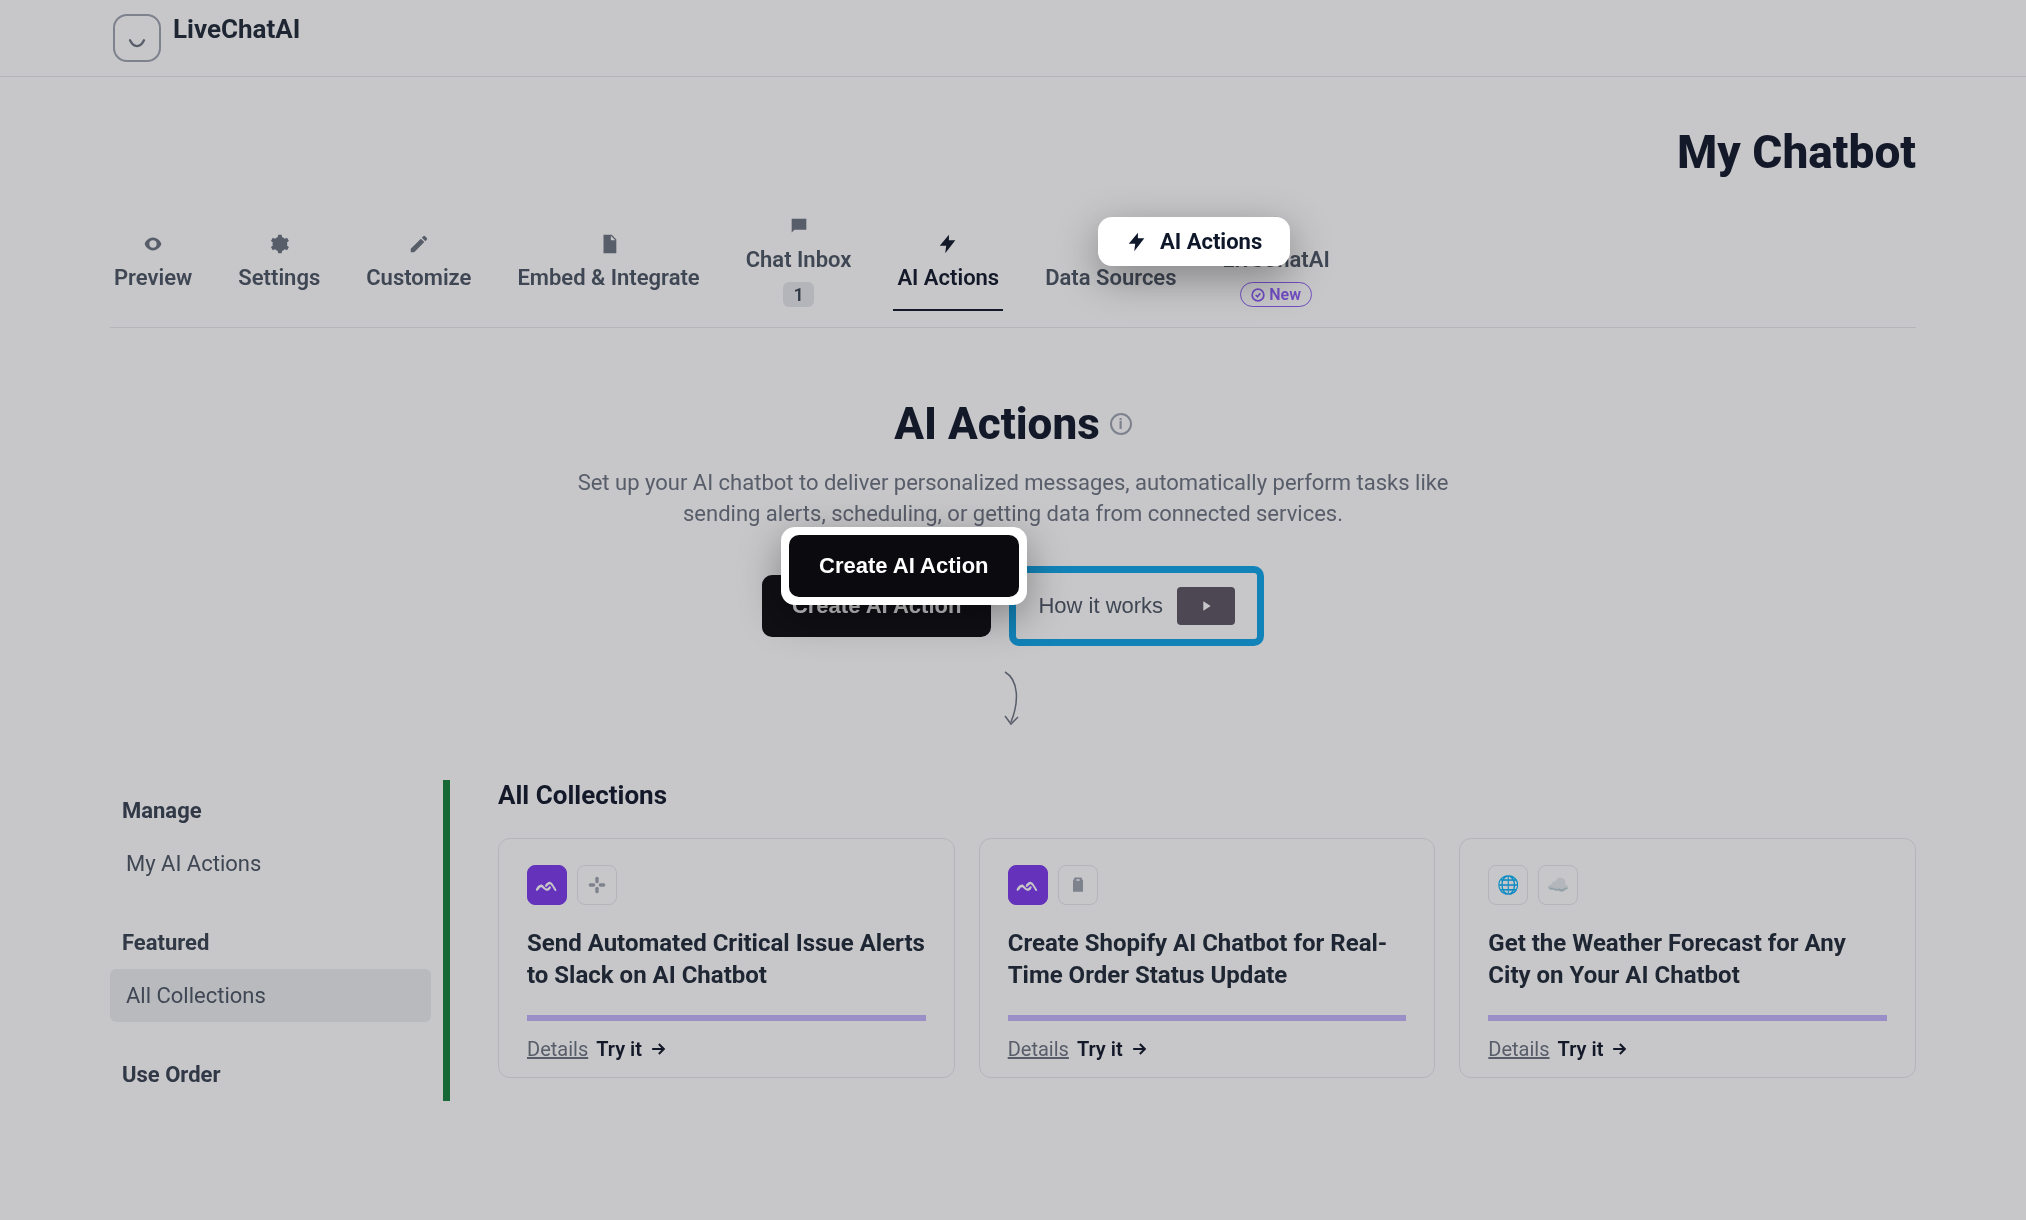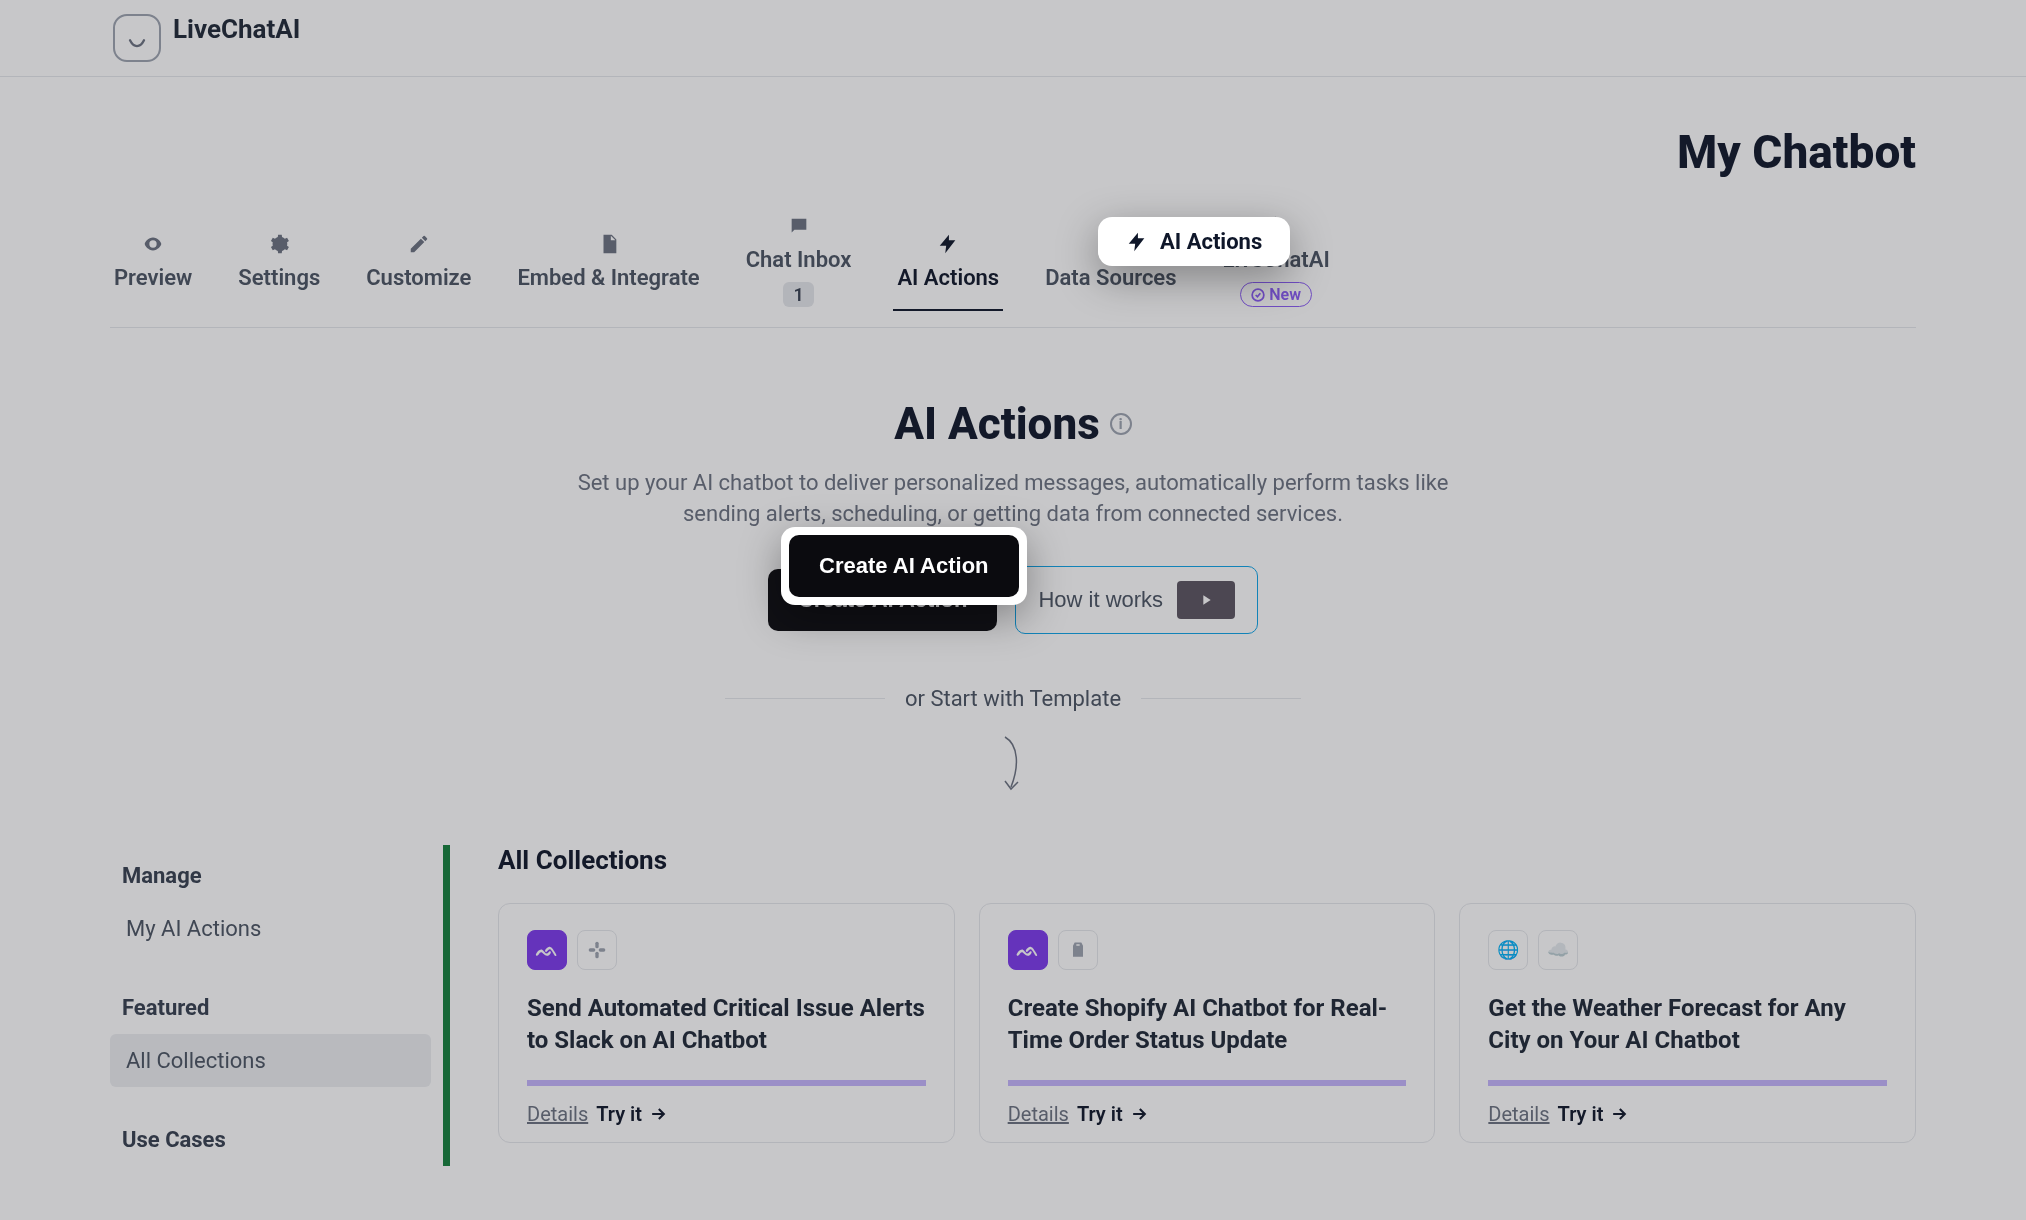--- a/index.html
+++ b/index.html
@@ -132,21 +132,21 @@
   font-weight:600;
   border:none;
   border-radius:10px;
   padding:18px 30px;
   cursor:pointer;
 }
 .btn-secondary {
   background:#fff;
   color:#4b5563;
   font-size:22px;
-  border:1px solid #0ea5e9;
+  border:7px solid #0ea5e9;
   border-radius:10px;
   padding:14px 22px;
   display:flex;
   align-items:center;
   gap:14px;
   cursor:pointer;
 }
 .video-thumb {
   width:58px; height:38px;
   background:#5b5560;
@@ -389,40 +389,35 @@
         <button class="btn-primary">Create AI Action</button>
         <button class="btn-secondary">
           <span>How it works</span>
           <span class="video-thumb">
             <svg width="16" height="16" viewBox="0 0 24 24" fill="currentColor">
                 <path d="M8 5v14l11-7z"></path>
               </svg>
           </span>
         </button>
       </div>
-      <div class="divider-row">
-        <div class="divider-line"></div>
-        <span>or Start with Template</span>
-        <div class="divider-line"></div>
-      </div>
       <div class="curved-arrow">
         <svg width="36" height="70" viewBox="0 0 36 70" fill="none" stroke="currentColor" stroke-width="1.5">
             <path d="M10 2c14 8 14 30 6 50"></path>
             <path d="M10 46l6 8 7-7"></path>
           </svg>
       </div>
     </div>
 
     <div class="lower">
       <div class="sidebar">
         <div class="side-heading">Manage</div>
         <div class="side-item">My AI Actions</div>
         <div class="side-heading" style="margin-top:40px">Featured</div>
         <div class="side-item selected">All Collections</div>
-        <div class="side-heading" style="margin-top:40px">Use Cases</div>
+        <div class="side-heading" style="margin-top:40px">Use Order</div>
       </div>
 
       <div class="main">
         <div class="collections-title">All Collections</div>
         <div class="cards">
           <div class="card">
             <div class="card-icons">
               <div class="card-icon purple">ᨒ</div>
               <div class="card-icon">
                 <svg width="20" height="20" viewBox="0 0 24 24">

